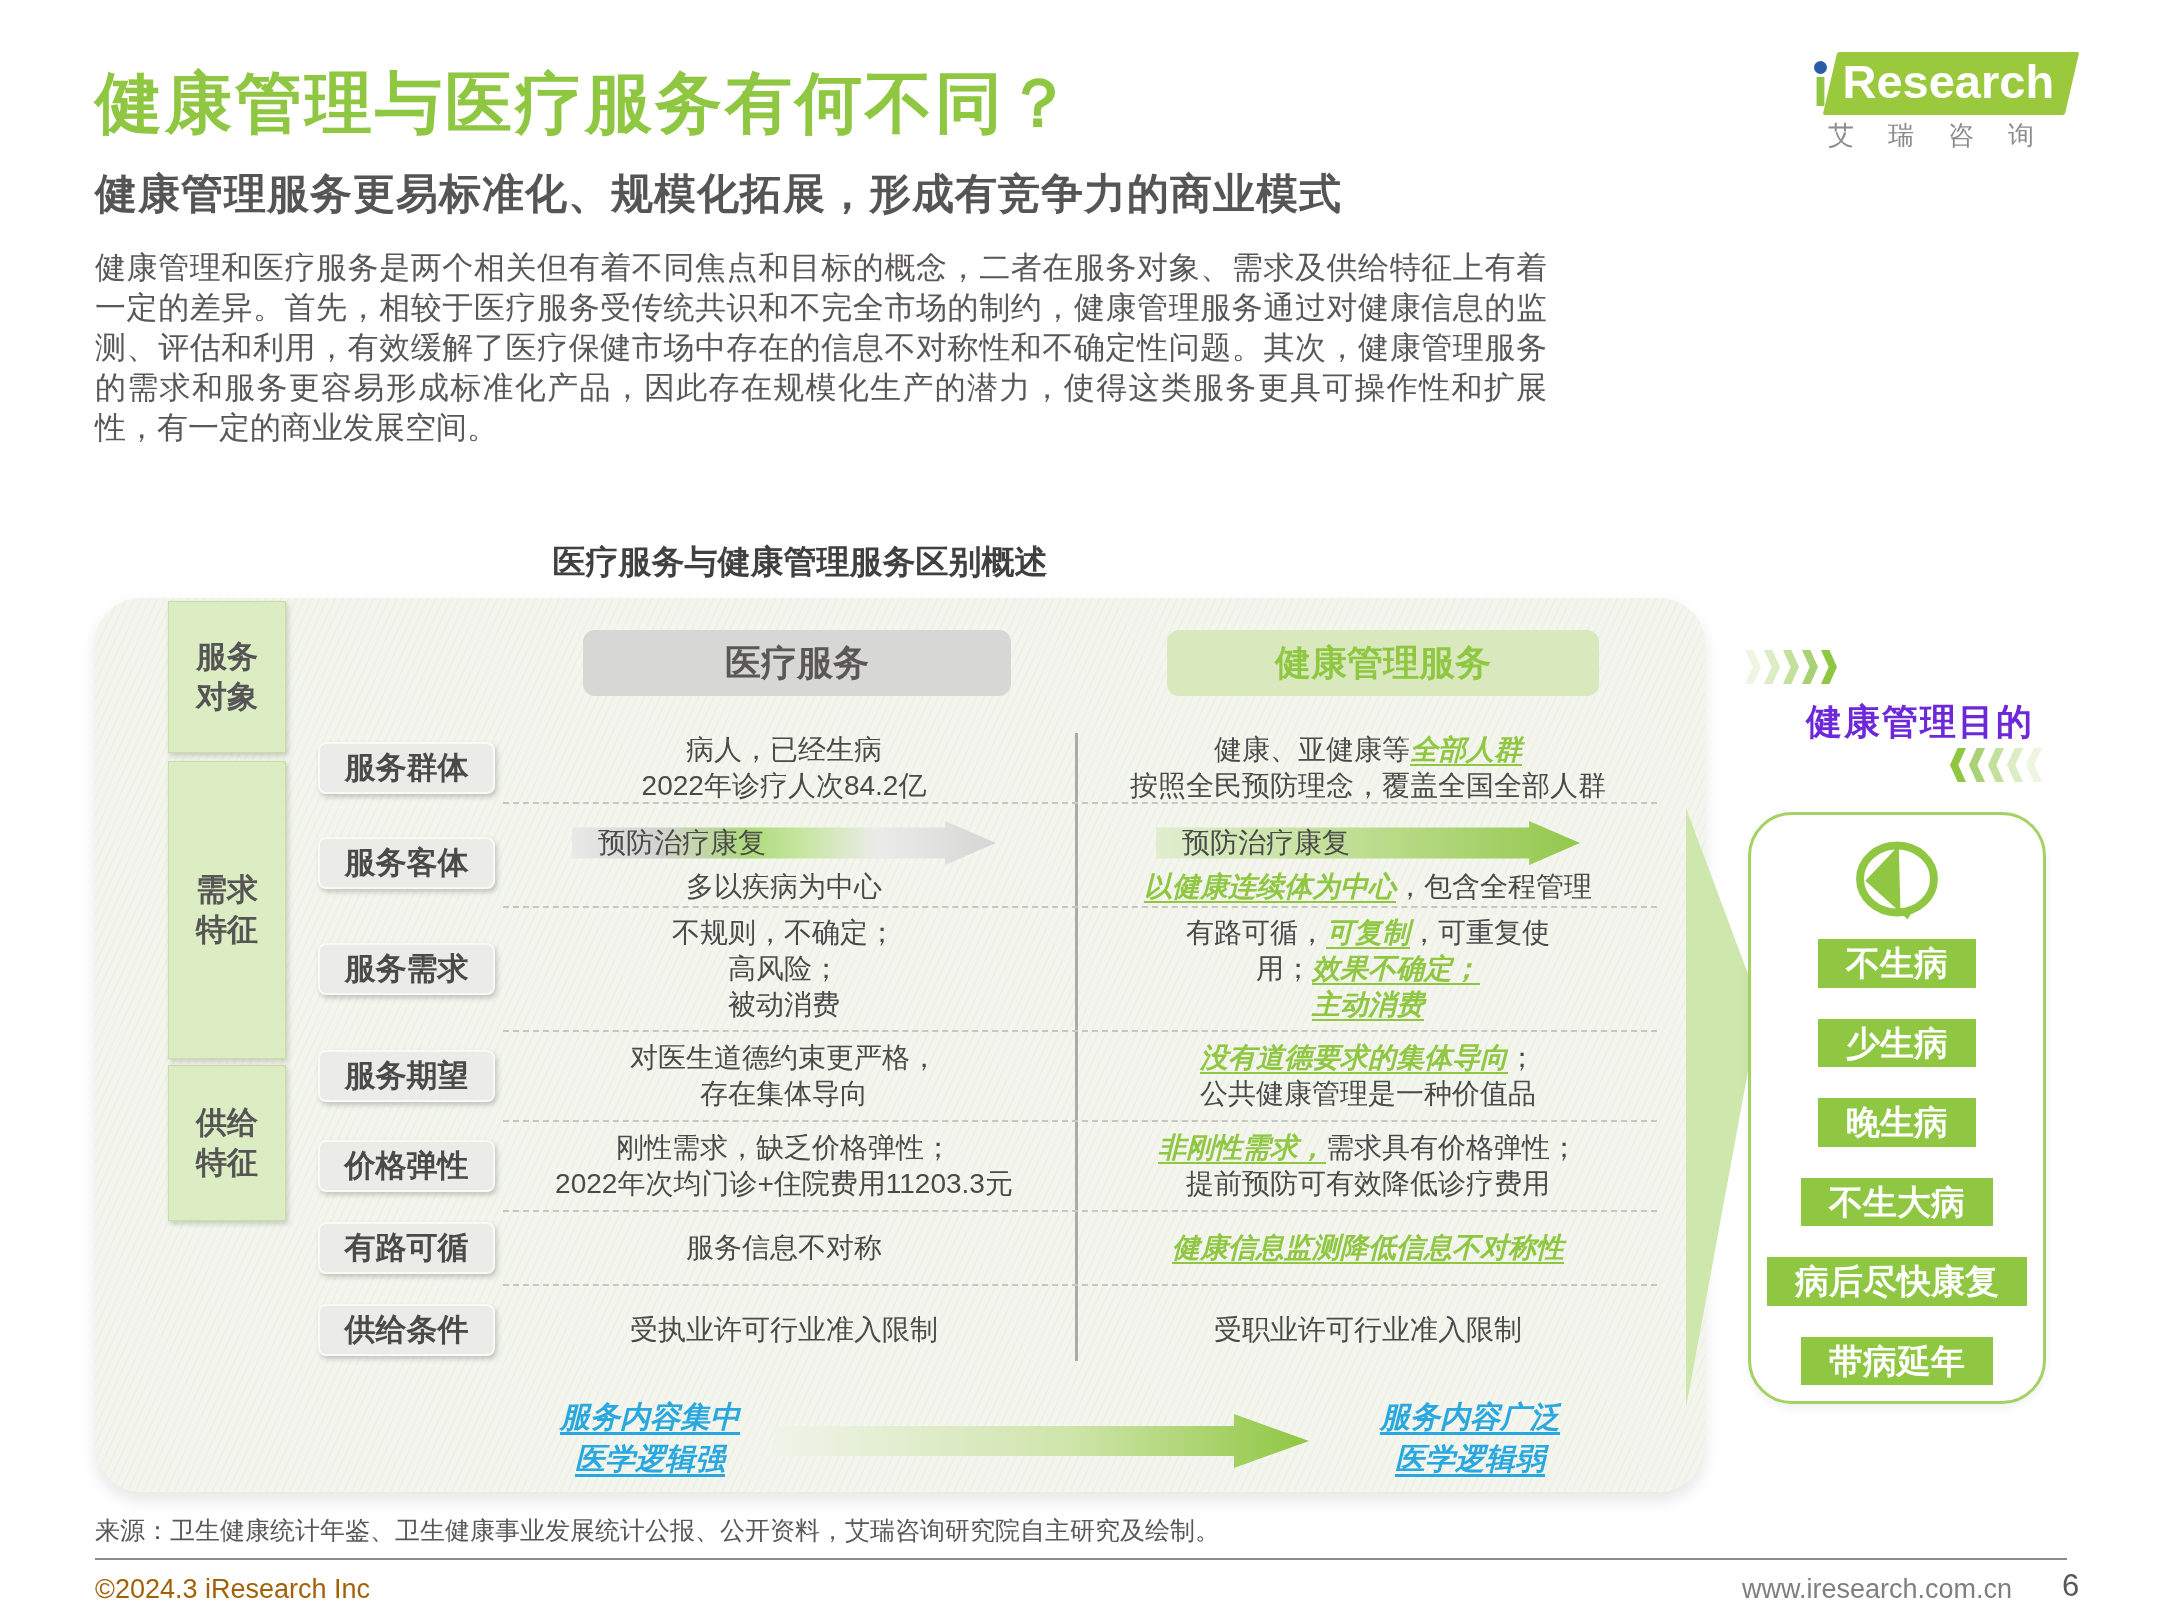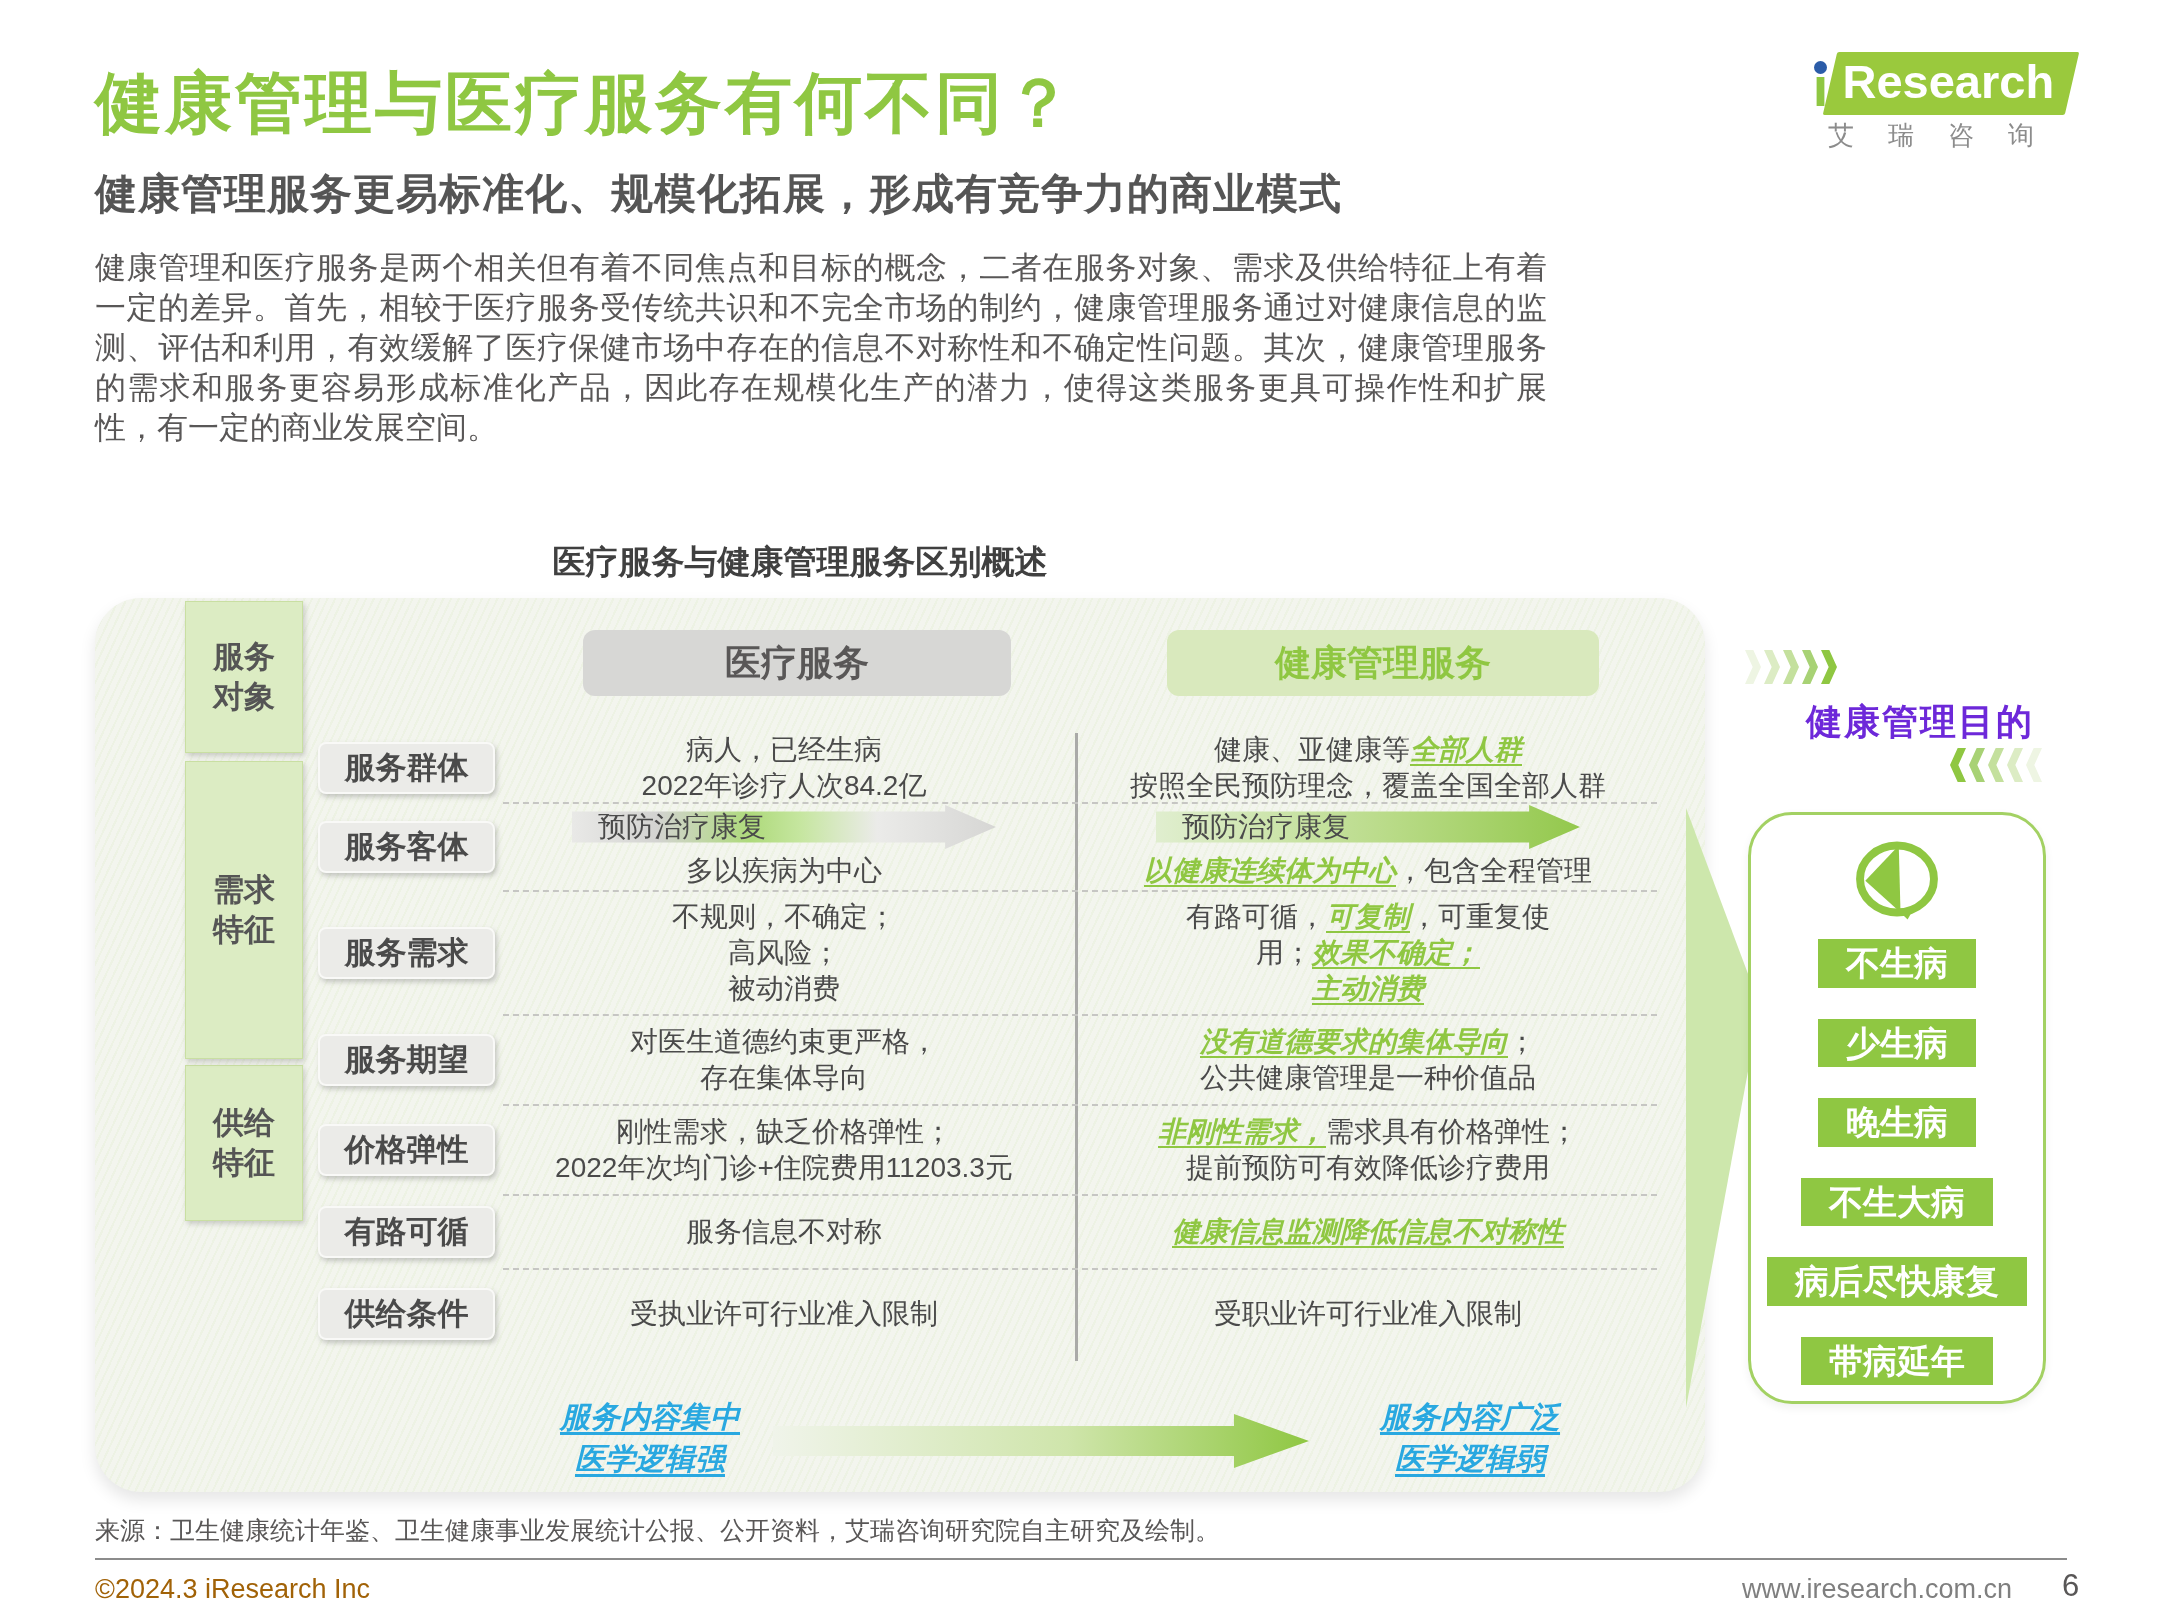--- a/index.html
+++ b/index.html
@@ -49,21 +49,21 @@
     font-size:31px; font-weight:bold; color:#4a4a4a;
   }
   .cell { display:flex; flex-direction:column; align-items:center; justify-content:center; text-align:center; font-size:28px; line-height:36px; color:#4a4a4a; }
   .cell.med { width:578px; }
   .cell.health { width:590px; }
   .vdivider { position:absolute; left:980px; top:135px; width:3px; height:628px; background:#aaaaa8; }
 
   .category {
     position:absolute; left:73px; width:118px; background:#dcecc3; border:1px solid #c9dfa2;
     box-shadow:2px 3px 5px rgba(110,110,110,0.3);
-    display:flex; align-items:center; justify-content:center;margin-left:17px;
+    display:flex; align-items:center; justify-content:center;
   }
   .category > div { width:68px; text-align:center; font-size:31px; font-weight:bold; color:#555555; line-height:40px; }
   .cat-1 { top:3px; height:152px; }
   .cat-2 { top:163px; height:298px; }
   .cat-3 { top:467px; height:156px; }
 
   .accent { color:#8fc742; font-weight:bold; font-style:italic; text-decoration:underline; text-underline-offset:5px; }
   .cyan { color:#29a8e0; font-weight:bold; font-style:italic; text-decoration:underline; text-underline-offset:5px; }
 
   
@@ -153,21 +153,21 @@
       <div class="cell med">
         <div>病人，已经生病</div>
         <div>2022年诊疗人次84.2亿</div>
       </div>
       <div class="cell health">
         <div><span>健康、亚健康等</span><span class="accent">全部人群</span></div>
         <div>按照全民预防理念，覆盖全国全部人群</div>
       </div>
     </div>
 
-    <div class="t-row sep" style="height:88px;">
+    <div class="t-row sep" style="height:88px;margin-top:16px;">
       <div class="lbl-col">
           <div class="row-label">服务客体</div>
         </div>
       <div class="cell med">
         <div class="stage-arrow medgrad">
           <div class="stage-labels">
             <span>预防</span>
               <span>治疗</span>
               <span>康复</span>
           </div>

